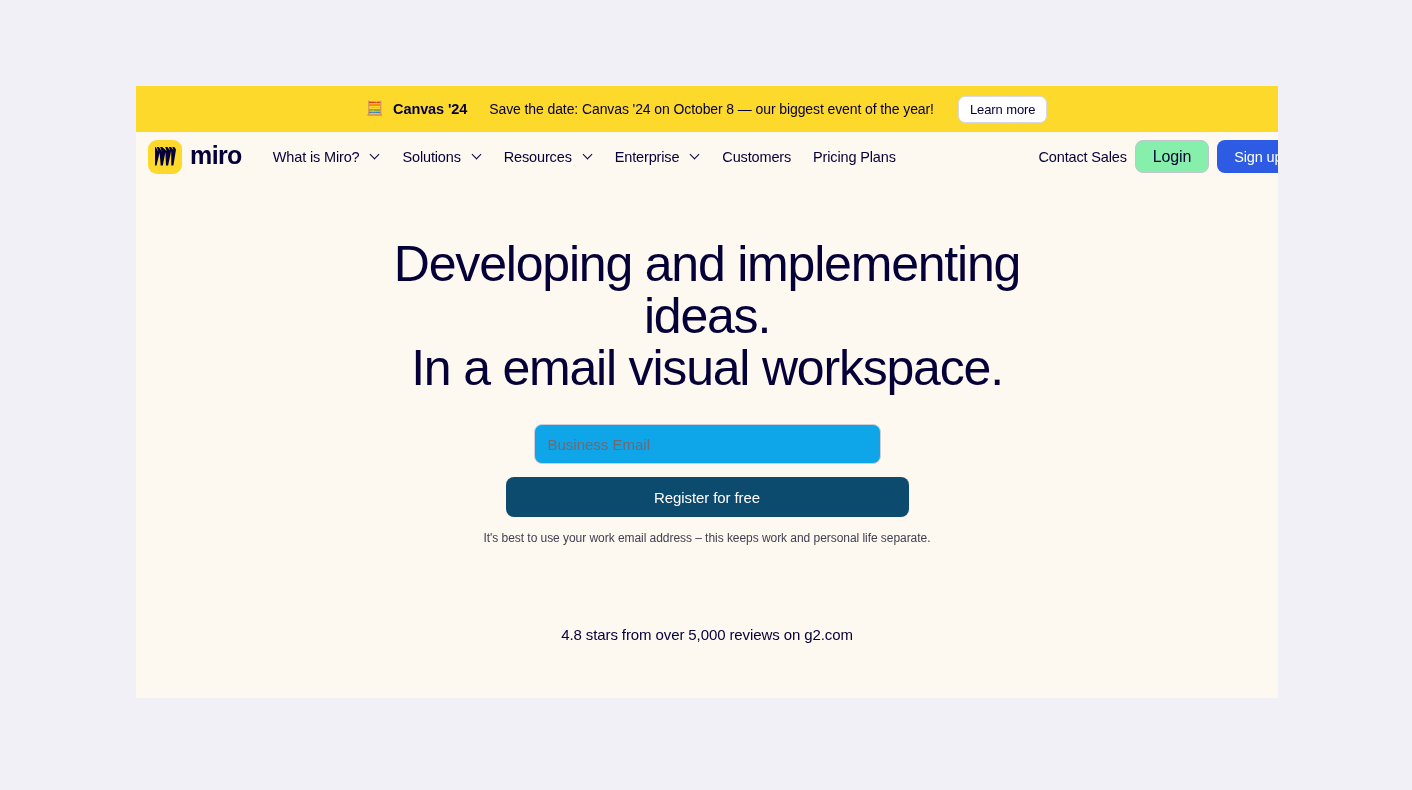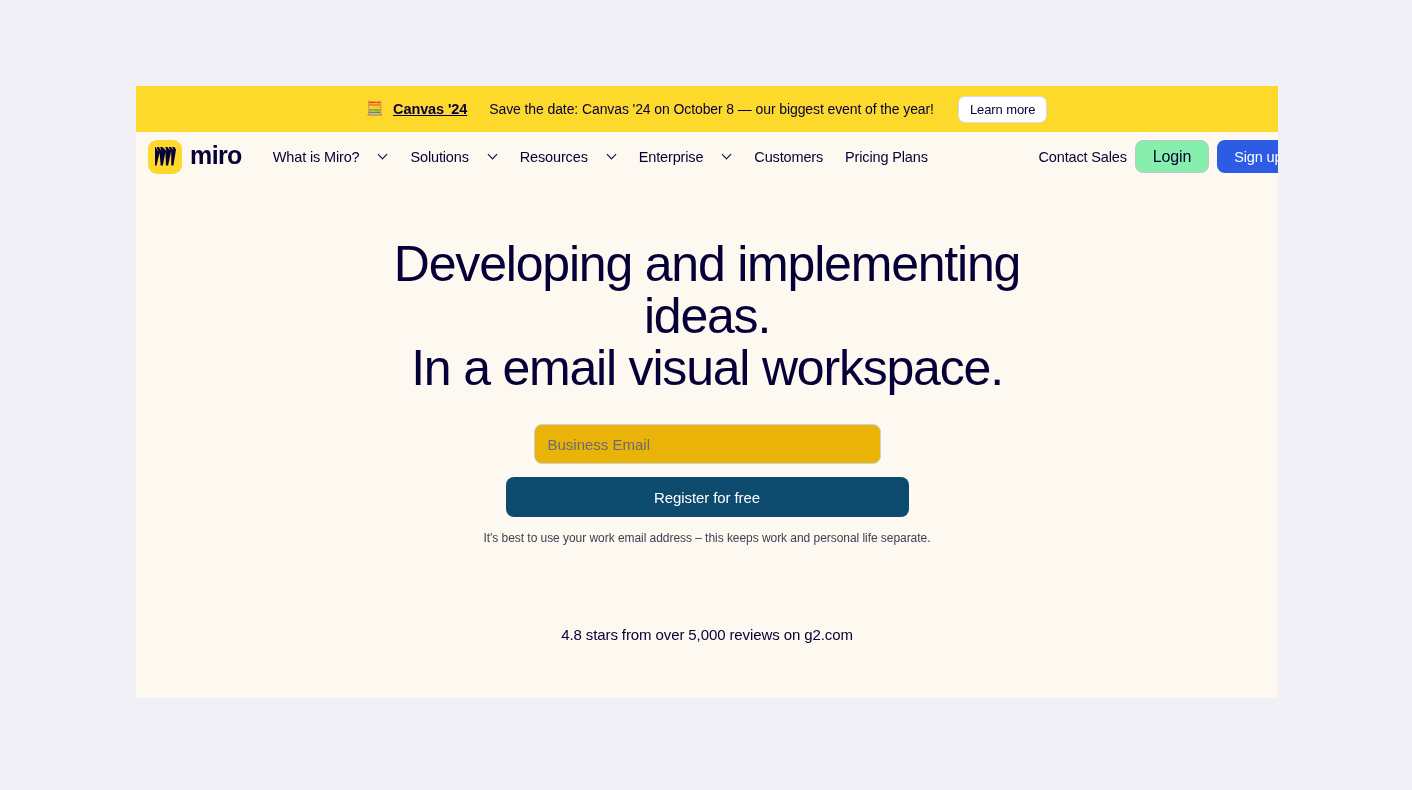--- a/index.html
+++ b/index.html
@@ -49,21 +49,20 @@
     line-height: 1;
     display: inline-block;
     transform: translateY(-1px);
   }
   .banner-strong {
     font-size: 14.5px;
     font-weight: 700;
     color: #050038;
     letter-spacing: -0.1px;
     white-space: nowrap;
-    text-decoration: underline;
   }
   .banner-text {
     font-size: 14px;
     font-weight: 500;
     color: #050038;
     letter-spacing: -0.1px;
     white-space: nowrap;
     margin-left: 13px;
   }
   .banner-btn {
@@ -123,21 +122,21 @@
     transform: translateY(-1px);
   }
   .nav-links {
     display: flex;
     align-items: center;
     gap: 0px;
   }
   .nav-link {
     display: flex;
     align-items: center;
-    gap: 20px;
+    gap: 12px;
     padding: 6px 11px;
     font-size: 14.5px;
     font-weight: 500;
     color: #050038;
     letter-spacing: -0.15px;
     cursor: pointer;
     white-space: nowrap;
     border-radius: 6px;
   }
   .chev {
@@ -231,21 +230,21 @@
     display: flex;
     flex-direction: column;
     align-items: center;
     gap: 13px;
   }
   .email-input {
     width: 347px;
     height: 40px;
     border: 1px solid #d0cdd4;
     border-radius: 8px;
-    background: #eab308;
+    background: #0ea5e9;
     font-family: inherit;
     font-size: 15px;
     color: #050038;
     padding: 0 13px;
     outline: none;
   }
   .email-input::placeholder {
     color: #6b6b75;
     font-size: 15px;
   }

